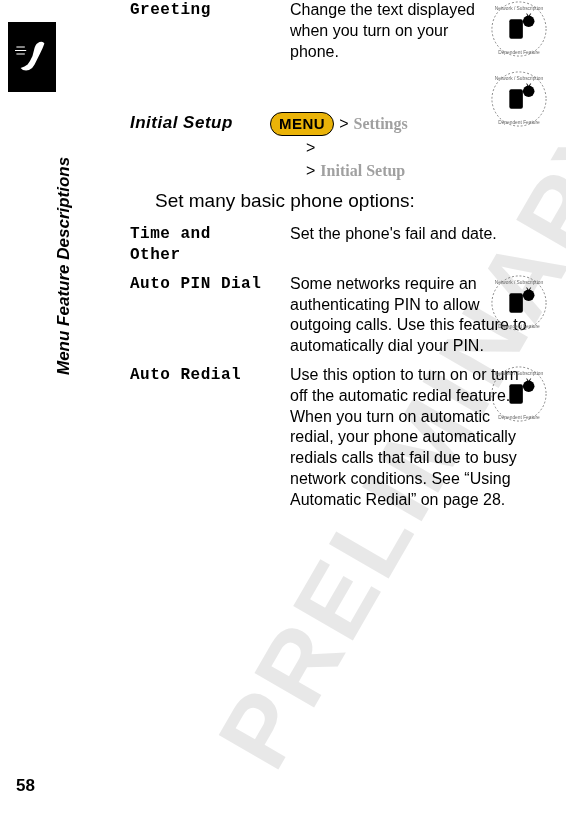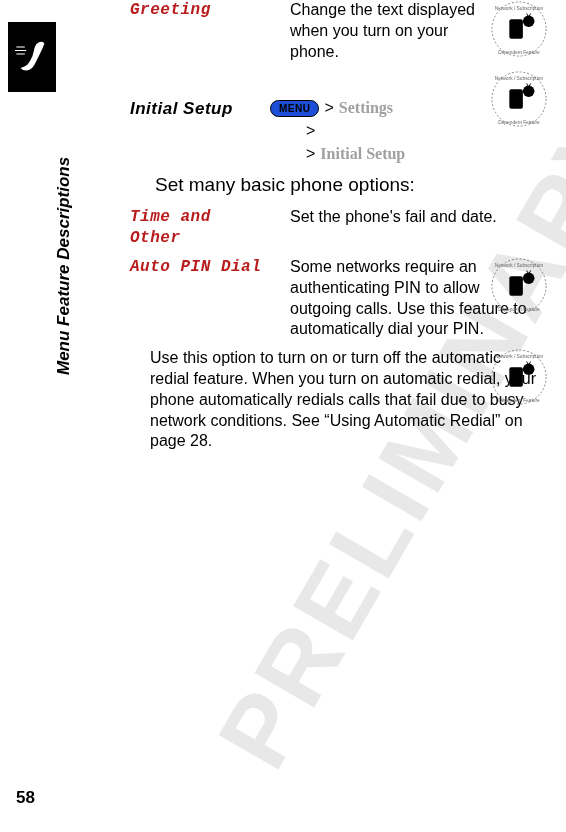--- a/index.html
+++ b/index.html
@@ -51,21 +51,21 @@
       transform: rotate(-90deg);
       transform-origin: left top;
       font-weight: bold;
       font-style: italic;
       font-size: 17px;
       white-space: nowrap;
     }
     .page-number {
       position: absolute;
       left: 16px;
-      bottom: 24px;
+      bottom: 36px;
       font-weight: bold;
       font-size: 17px;
     }
     .content {
       position: absolute;
       left: 130px;
       top: 0px;
       right: 20px;
       font-size: 16px;
       line-height: 1.3;
@@ -73,24 +73,23 @@
     .row {
       display: flex;
       margin-bottom: 8px;
       position: relative;
     }
     .label {
       width: 140px;
       flex-shrink: 0;
       font-family: 'Courier New', monospace;
       font-weight: bold;
-      color: #b91c1c;
+      color: #000000;
       font-size: 16px;
       letter-spacing: 0.5px;
-      font-style: italic;
     }
     .label-italic {
       font-style: italic;
       font-weight: bold;
       font-family: Arial, Helvetica, sans-serif;
       color: black;
       font-size: 17px;
     }
     .description {
       flex: 1;
@@ -117,23 +116,23 @@
       align-items: center;
       gap: 5px;
     }
     .menu-button {
       display: inline-flex;
       align-items: center;
       justify-content: center;
       border: 1.5px solid black;
       border-radius: 12px;
       padding: 1px 8px;
-      font-size: 10px;
-      font-weight: bold;
-      background: #1d4ed8;
+      font-size: 15px;
+      font-weight: bold;
+      background: #eab308;
       letter-spacing: 0.5px;
     }
     .breadcrumb-text {
       font-family: Liberation Serif, serif;
       font-weight: bold;
       color: #a0a0a0;
       font-size: 16px;
     }
     .intro-text {
       margin: 8px 0 10px 25px;
@@ -185,21 +184,21 @@
     <svg class="badge-icon" style="top:0" viewBox="0 0 60 60">
       <circle cx="30" cy="30" r="28" fill="none" stroke="#666" stroke-width="0.8" stroke-dasharray="2 2"></circle>
       <text x="30" y="10" font-size="5" text-anchor="middle" fill="#666">Network / Subscription</text>
       <text x="30" y="56" font-size="5" text-anchor="middle" fill="#666">Dependent Feature</text>
       <rect x="20" y="20" width="14" height="20" fill="black" rx="2"></rect>
       <circle cx="40" cy="22" r="6" fill="black"></circle>
       <path d="M 40 18 L 38 14 M 40 18 L 42 14" stroke="black" stroke-width="1"></path>
     </svg>
   </div>
 
-  <div class="row" style="margin-top:28px">
+  <div class="row" style="margin-top:42px">
     <div class="label label-italic">Initial Setup</div>
     <div class="breadcrumb">
       <div class="breadcrumb-line">
         <span class="menu-button">MENU</span>
         <span class="gt">&gt;</span>
         <span class="breadcrumb-text">Settings</span>
       </div>
       <div class="breadcrumb-line indent-gt">
         <span class="gt">&gt;</span>
       </div>
@@ -224,20 +223,21 @@
       <circle cx="30" cy="30" r="28" fill="none" stroke="#666" stroke-width="0.8" stroke-dasharray="2 2"></circle>
       <text x="30" y="10" font-size="5" text-anchor="middle" fill="#666">Network / Subscription</text>
       <text x="30" y="56" font-size="5" text-anchor="middle" fill="#666">Dependent Feature</text>
       <rect x="20" y="20" width="14" height="20" fill="black" rx="2"></rect>
       <circle cx="40" cy="22" r="6" fill="black"></circle>
       <path d="M 40 18 L 38 14 M 40 18 L 42 14" stroke="black" stroke-width="1"></path>
     </svg>
   </div>
 
   <div class="row">
+    <div class="label">Auto Redial</div>
     <div class="description">Use this option to turn on or turn off the automatic redial feature. When you turn on automatic redial, your phone automatically redials calls that fail due to busy network conditions. See “Using Automatic Redial” on page 28.</div>
     <svg class="badge-icon" style="top:0" viewBox="0 0 60 60">
       <circle cx="30" cy="30" r="28" fill="none" stroke="#666" stroke-width="0.8" stroke-dasharray="2 2"></circle>
       <text x="30" y="10" font-size="5" text-anchor="middle" fill="#666">Network / Subscription</text>
       <text x="30" y="56" font-size="5" text-anchor="middle" fill="#666">Dependent Feature</text>
       <rect x="20" y="20" width="14" height="20" fill="black" rx="2"></rect>
       <circle cx="40" cy="22" r="6" fill="black"></circle>
       <path d="M 40 18 L 38 14 M 40 18 L 42 14" stroke="black" stroke-width="1"></path>
     </svg>
   </div>

